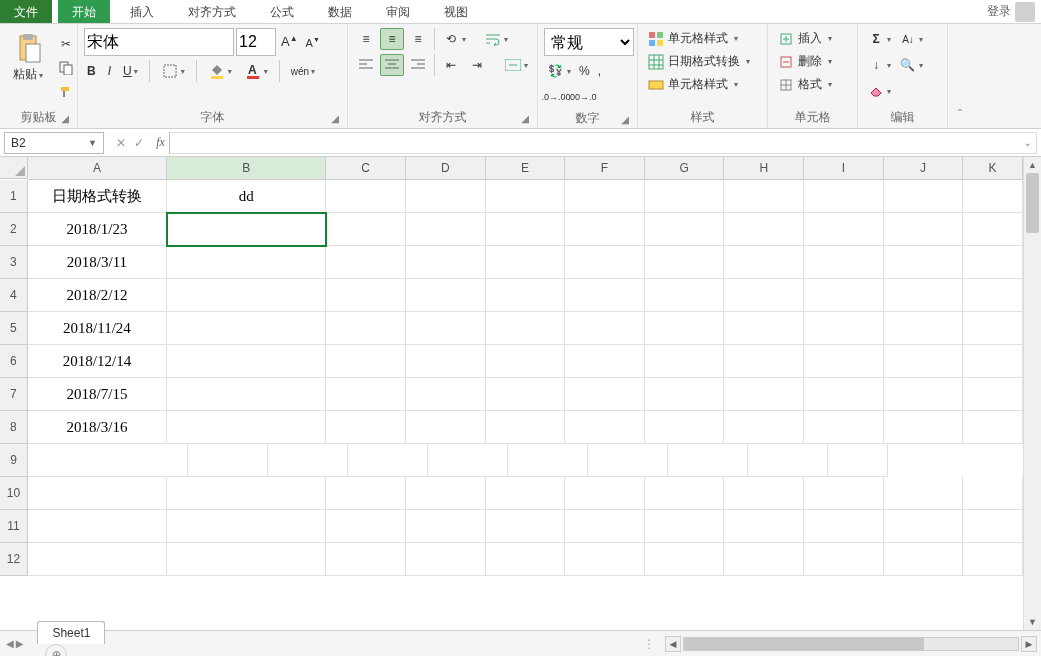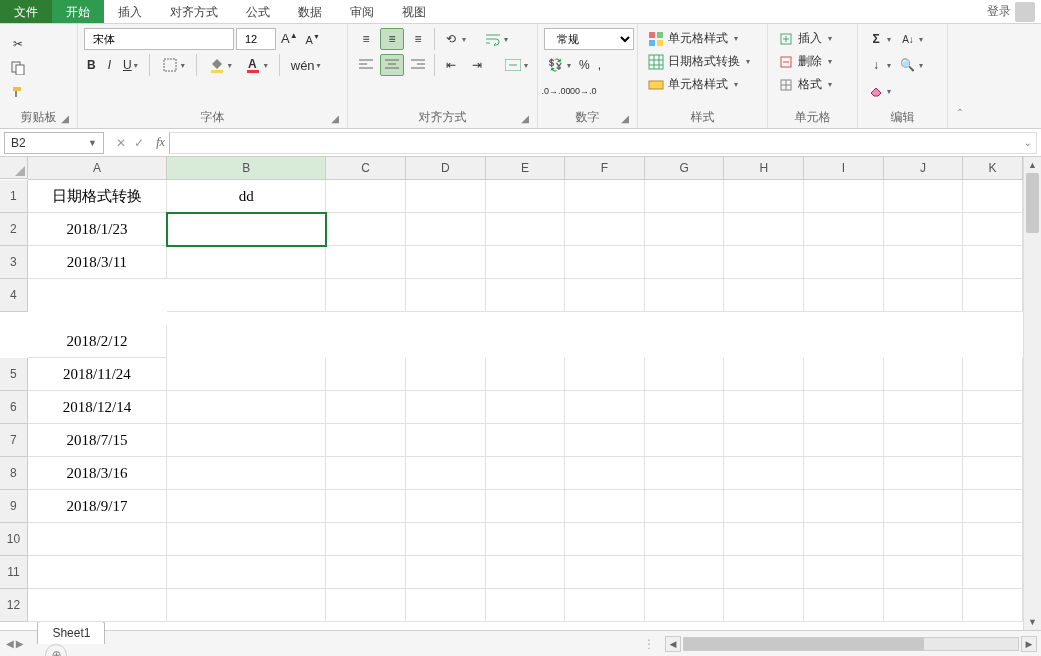--- a/index.html
+++ b/index.html
@@ -1,37 +1,37 @@
 <!DOCTYPE html>
 <html><head>
 <meta charset="utf-8">
 <style>
 * { margin:0; padding:0; box-sizing:border-box; font-family:"Microsoft YaHei","SimSun",sans-serif; }
 body { background:#fff; width:1041px; height:656px; overflow:hidden; font-size:12px; color:#333; }
-.menubar { display:flex; align-items:stretch; height:24px; background:#fff; border-bottom:1px solid #d4d4d4; }
+.menubar { display:flex; align-items:stretch; height:24px; background:#fff; border-bottom:1px solid #d4d4d4;gap:6px; }
 .menubar .tab { padding:0 14px; line-height:24px; cursor:pointer; color:#444; }
 .menubar .tab.file { background:#2e7d32; color:#fff; }
 .menubar .tab.active { background:#2e9b4f; color:#fff; }
 .menubar .spacer { flex:1; }
 .menubar .login { display:flex; align-items:center; gap:4px; padding:0 6px; color:#666; }
 .avatar { width:20px; height:20px; background:#d0d0d0; border-radius:2px; }
 .ribbon { display:flex; height:105px; background:#f5f5f5; border-bottom:1px solid #cfcfcf; }
 .group { display:flex; flex-direction:column; border-right:1px solid #e0e0e0; padding:4px 6px 2px; }
 .group .body { flex:1; display:flex; gap:4px; }
 .group .label { text-align:center; font-size:12px; color:#666; padding-top:2px; position:relative; }
 .group .label .launcher { position:absolute; right:2px; bottom:2px; font-size:10px; color:#888; cursor:pointer; }
 .col { display:flex; flex-direction:column; gap:2px; align-items:center; justify-content:center; }
 .btn { display:flex; align-items:center; justify-content:center; cursor:pointer; border:1px solid transparent; border-radius:2px; padding:1px 2px; }
 .btn.active { background:#c5e0c5; border-color:#6aa06a; }
 .bigbtn { display:flex; flex-direction:column; align-items:center; gap:2px; padding:4px 6px; cursor:pointer; }
 .bigbtn .icn { width:32px; height:32px; display:flex; align-items:center; justify-content:center; }
 .bigbtn .txt { font-size:12px; }
 .row { display:flex; gap:2px; align-items:center; }
 .dd::after { content:"▾"; font-size:8px; margin-left:2px; color:#666; }
-select,input.combo { height:22px; border:1px solid #bbb; background:#fff; font-size:11px; padding:0 8px; }
+select,input.combo { height:28px; border:1px solid #bbb; background:#fff; font-size:16px; padding:0 2px; }
 .icn svg { display:block; }
 .namebox-row { display:flex; align-items:center; height:28px; border-bottom:1px solid #cfcfcf; background:#fff; }
 .namebox { width:100px; height:22px; border:1px solid #bbb; margin:0 4px; padding:0 6px; display:flex; align-items:center; justify-content:space-between; }
 .namebox .arrow { font-size:9px; color:#666; }
 .fx-btns { display:flex; gap:8px; padding:0 8px; color:#999; align-items:center;}
 .fx-btns span{cursor:pointer;}
 .fx-label { font-style:italic; font-family:"Times New Roman",serif; color:#666; padding:0 4px; }
 .formula-bar { flex:1; height:22px; border:1px solid #ddd; border-left:1px solid #bbb; margin-right:4px; position:relative;}
 .formula-bar .exp{position:absolute;right:4px;top:4px;font-size:10px;color:#888;cursor:pointer;}
 .sheet-area { position:relative; height:calc(656px - 24px - 105px - 28px - 26px); display:flex; }
@@ -82,20 +82,30 @@
   <div class="login">
     <span>登录</span>
     <span class="avatar"></span>
   </div>
 </div>
 
 <div class="ribbon">
 
   <div class="group" style="width:78px">
     <div class="body">
+      <div class="bigbtn">
+        <span class="icn">
+          <svg width="28" height="32">
+              <rect x="6" y="4" width="16" height="24" fill="#f7d08a" stroke="#b58a3e"></rect>
+              <rect x="9" y="2" width="10" height="6" rx="1" fill="#b0b0b0"></rect>
+              <rect x="12" y="12" width="14" height="18" fill="#fff" stroke="#888"></rect>
+            </svg>
+        </span>
+        <span class="txt dd">粘贴</span>
+      </div>
       <div class="col">
         <span class="btn">
             <span class="smico">✂</span>
           </span>
         <span class="btn">
             <span class="smico">
               <svg width="14" height="14">
                 <rect x="1" y="1" width="8" height="10" fill="none" stroke="#666"></rect>
                 <rect x="5" y="4" width="8" height="10" fill="#fff" stroke="#666"></rect>
               </svg>
@@ -156,21 +166,21 @@
         <span class="btn dd">
             <span class="smico">
               <svg width="16" height="16">
                 <text x="3" y="11" font-size="12" font-weight="bold" fill="#333">A</text>
                 <rect x="2" y="13" width="12" height="3" fill="#e53935"></rect>
               </svg>
             </span>
           </span>
         <div class="sep"></div>
         <span class="btn dd">
-            <span style="font-size:13px">wén</span>
+            <span style="font-size:10px">wén</span>
           </span>
       </div>
     </div>
     <div class="label"><span>字体</span><span class="launcher">◢</span></div>
   </div>
 
   <div class="group" style="width:190px">
     <div class="body" style="flex-direction:column;gap:4px;">
       <div class="row">
         <span class="btn">
@@ -432,21 +442,21 @@
           <div class="cell" style="width: 80px; height: 33px;"></div>
           <div class="cell" style="width: 80px; height: 33px;"></div>
           <div class="cell" style="width: 80px; height: 33px;"></div>
           <div class="cell" style="width: 80px; height: 33px;"></div>
           <div class="cell" style="width: 80px; height: 33px;"></div>
           <div class="cell" style="width: 80px; height: 33px;"></div>
           <div class="cell" style="width: 60px; height: 33px;"></div>
         </div>
         <div class="body-row">
           <div class="rowhead" style="height: 33px;">4</div>
-          <div class="cell center" style="width: 140px; height: 33px; margin-top: 46px;">2018/2/12</div>
+          <div class="cell center" style="width: 140px; height: 33px;">2018/2/12</div>
           <div class="cell center" style="width: 160px; height: 33px;"></div>
           <div class="cell" style="width: 80px; height: 33px;"></div>
           <div class="cell" style="width: 80px; height: 33px;"></div>
           <div class="cell" style="width: 80px; height: 33px;"></div>
           <div class="cell" style="width: 80px; height: 33px;"></div>
           <div class="cell" style="width: 80px; height: 33px;"></div>
           <div class="cell" style="width: 80px; height: 33px;"></div>
           <div class="cell" style="width: 80px; height: 33px;"></div>
           <div class="cell" style="width: 80px; height: 33px;"></div>
           <div class="cell" style="width: 60px; height: 33px;"></div>
@@ -502,21 +512,20 @@
           <div class="cell" style="width: 80px; height: 33px;"></div>
           <div class="cell" style="width: 80px; height: 33px;"></div>
           <div class="cell" style="width: 80px; height: 33px;"></div>
           <div class="cell" style="width: 80px; height: 33px;"></div>
           <div class="cell" style="width: 80px; height: 33px;"></div>
           <div class="cell" style="width: 80px; height: 33px;"></div>
           <div class="cell" style="width: 60px; height: 33px;"></div>
         </div>
         <div class="body-row">
           <div class="rowhead" style="height: 33px;">9</div>
-          <div class="cell center" style="width: 140px; height: 33px;">2018/9/17</div>
           <div class="cell center" style="width: 160px; height: 33px;"></div>
           <div class="cell" style="width: 80px; height: 33px;"></div>
           <div class="cell" style="width: 80px; height: 33px;"></div>
           <div class="cell" style="width: 80px; height: 33px;"></div>
           <div class="cell" style="width: 80px; height: 33px;"></div>
           <div class="cell" style="width: 80px; height: 33px;"></div>
           <div class="cell" style="width: 80px; height: 33px;"></div>
           <div class="cell" style="width: 80px; height: 33px;"></div>
           <div class="cell" style="width: 80px; height: 33px;"></div>
           <div class="cell" style="width: 60px; height: 33px;"></div>

